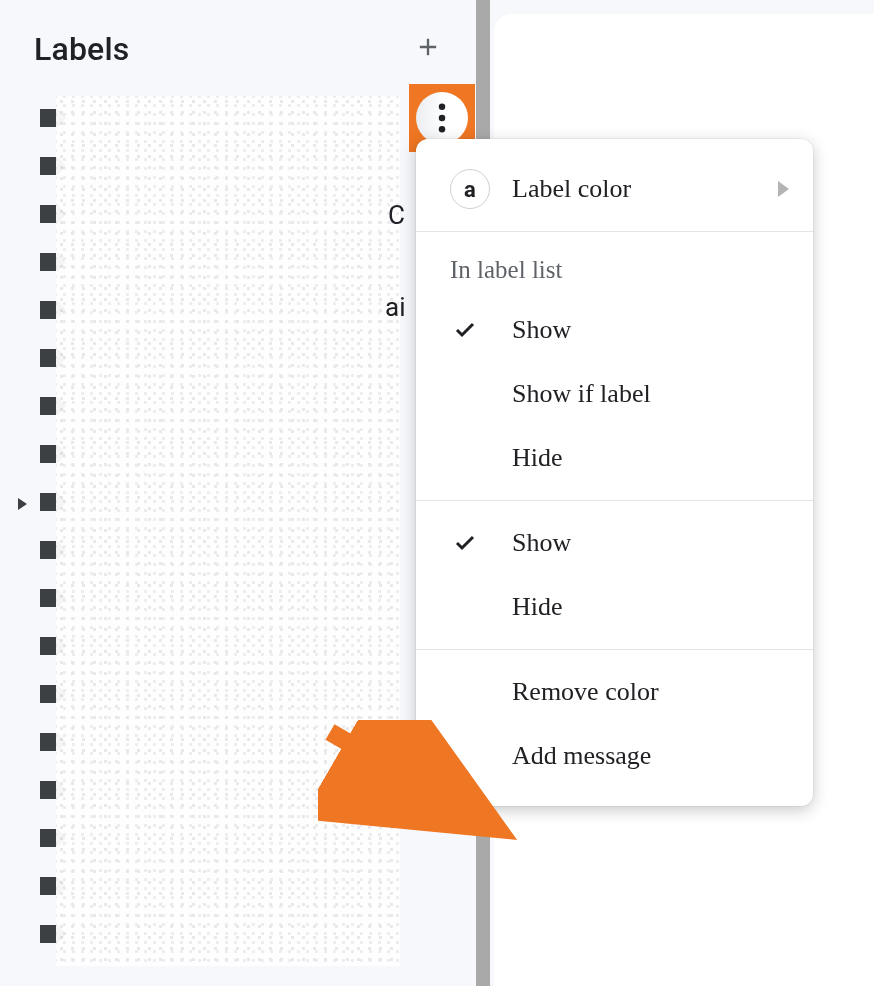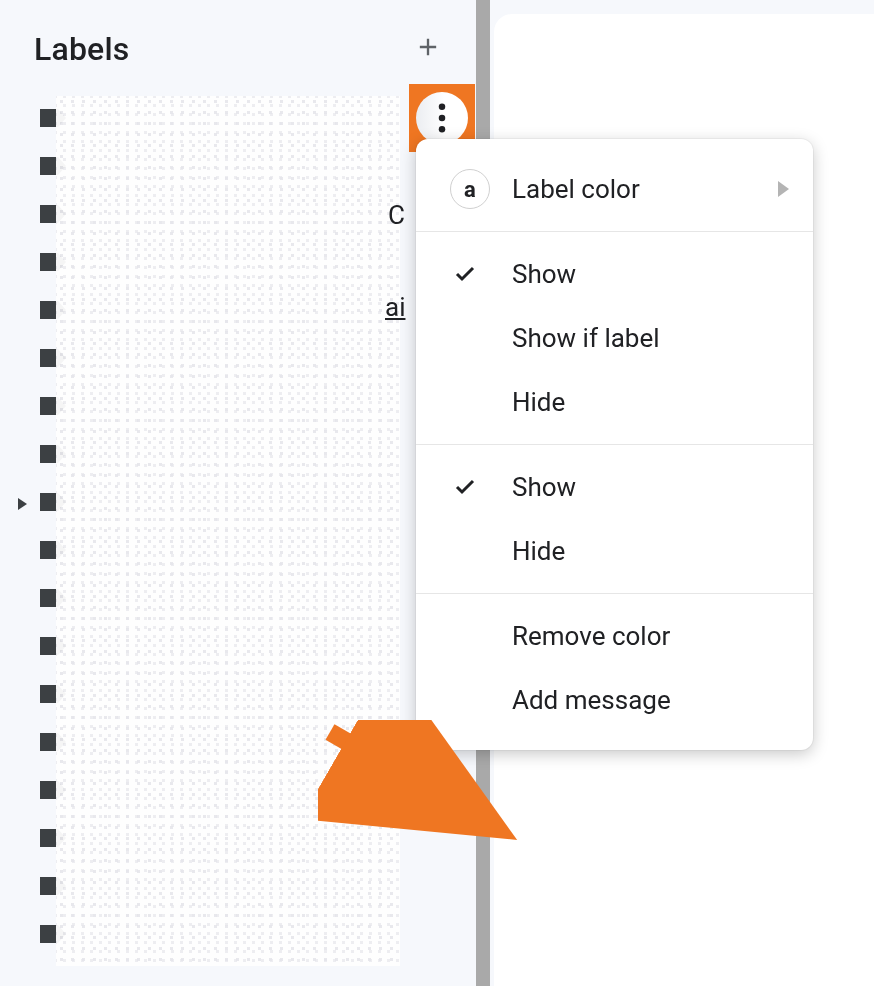--- a/index.html
+++ b/index.html
@@ -74,21 +74,21 @@
   .menu-item {
     display:flex; align-items:center;
     height:64px;
     padding-left:34px; padding-right:20px;
     position:relative;
   }
   .menu-item.header { color:#5f6368; font-size:25px; height:56px;}
   .menu-item .check-slot {
     width:62px; display:flex; align-items:center; justify-content:flex-start;
   }
-  .menu-item .text { flex:1; }
+  .menu-item .text { flex:1;font-family:Liberation Serif, serif; }
   .menu-divider { height:1px; background:#e6e6e6; margin:10px 0; }
   .a-circle {
     width:40px; height:40px; border-radius:50%;
     border:1.5px solid #d0d0d0; display:flex;align-items:center;justify-content:center;
     font-weight:700; font-size:22px; color:#202124;
   }
   .submenu-arrow {
     position:absolute; right:24px; top:50%; transform:translateY(-50%);
     width:0;height:0;border-top:8px solid transparent;border-bottom:8px solid transparent;
     border-left:11px solid #b4b4b4;
@@ -214,21 +214,21 @@
       <div class="label-row">
         <span class="label-icon"><svg width="30" height="22" viewBox="0 0 30 22">
             <path d="M2 2 h18 l8 9 -8 9 H2 z" fill="#3c4043"></path>
           </svg></span>
       </div>
     </div>
 </div>
 
 <div class="redact"></div>
 <span class="behind-text" style="left:388px; top:200px;">C</span>
-<span class="behind-text" style="left:385px; top:292px;text-decoration:underline;">ai</span>
+<span class="behind-text" style="left:385px; top:292px;">ai</span>
 
 <div class="scroll-track"></div>
 <div class="right-pane"></div>
 
 <div class="more-highlight">
   <div class="more-btn">
     <svg width="8" height="30" viewBox="0 0 6 24">
       <circle cx="3" cy="3" r="2.6" fill="#202124"></circle>
         <circle cx="3" cy="12" r="2.6" fill="#202124"></circle>
         <circle cx="3" cy="21" r="2.6" fill="#202124"></circle>
@@ -239,20 +239,23 @@
 <div class="menu">
   <div class="menu-item">
     <div class="check-slot">
         <div class="a-circle">a</div>
       </div>
     <span class="text">Label color</span>
     <span class="submenu-arrow"></span>
   </div>
   <div class="menu-divider"></div>
 
+  <div class="menu-item header">
+    <span class="text">In label list</span>
+  </div>
   <div id="labellist-items">
       <div class="menu-item">
         <div class="check-slot">
           <svg width="30" height="24" viewBox="0 0 24 24">
             <path d="M4 12 l5 5 L20 6" stroke="#202124" stroke-width="3" fill="none"></path>
           </svg>
         </div>
         <span class="text">Show</span>
       </div>
       <div class="menu-item">

